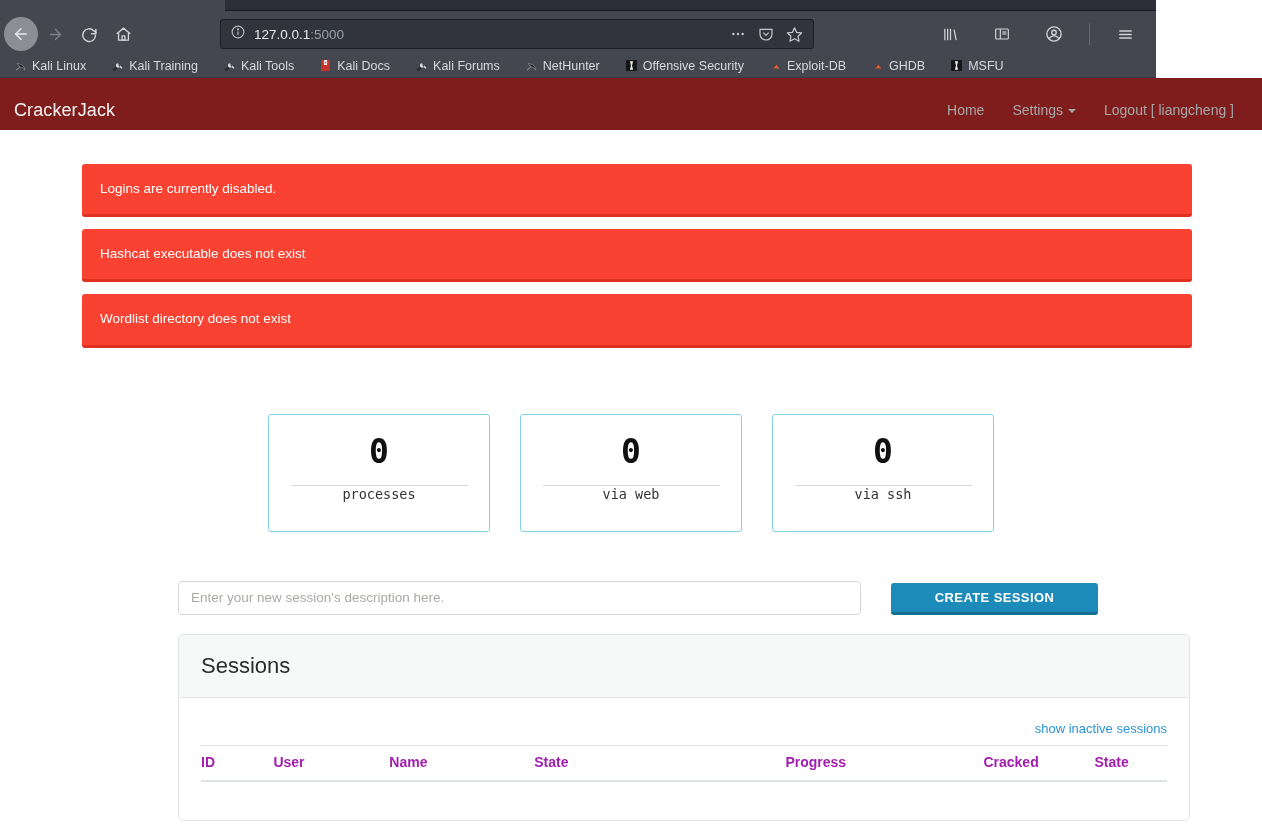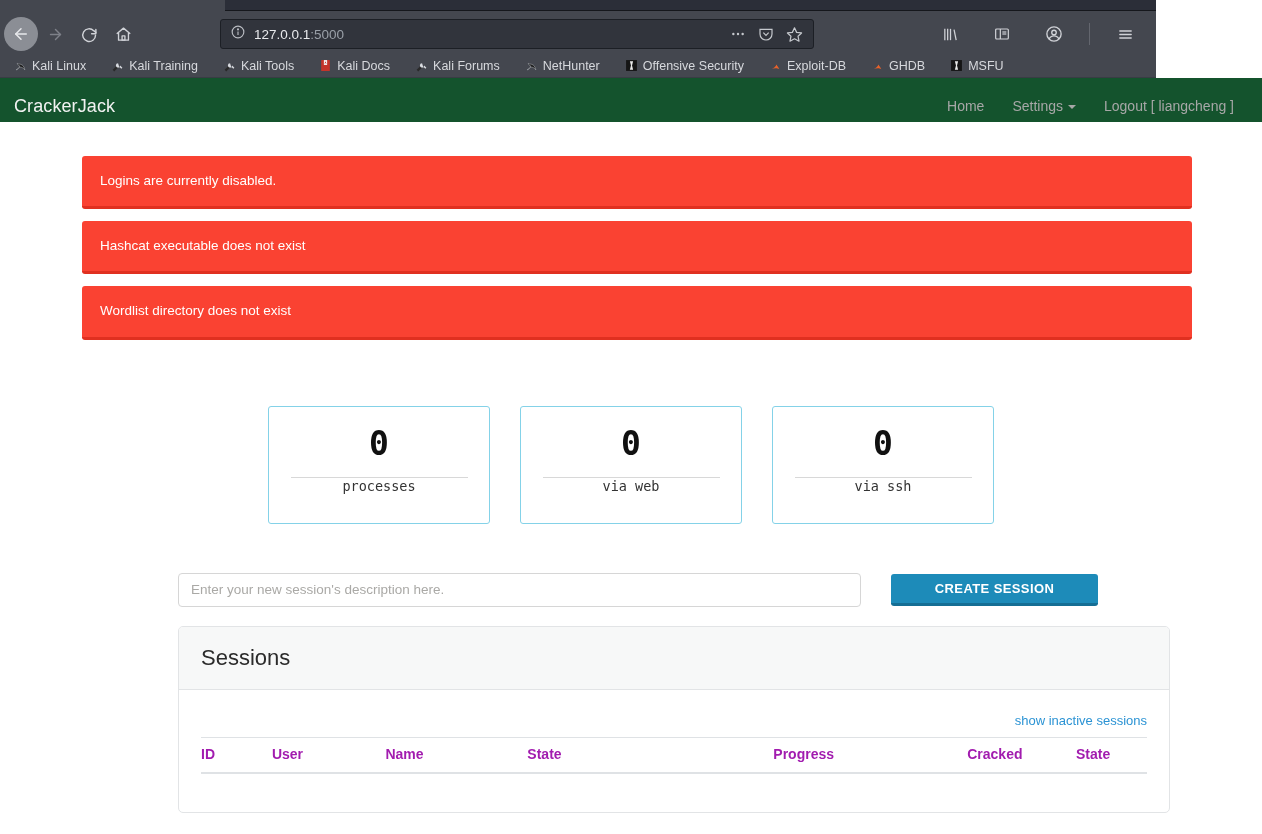--- a/index.html
+++ b/index.html
@@ -95,22 +95,22 @@
     padding: 0 9px 0 0;
     margin-right: 8px;
     font-size: 12.5px;
     color: #d7d9dd;
     white-space: nowrap;
   }
   .bm-ico { width: 13px; height: 13px; display: inline-flex; align-items: center; justify-content: center; }
 
   
   .app-navbar {
-    height: 44px;
-    background: #14532d;
+    height: 52px;
+    background: #7f1d1d;
     display: flex;
     align-items: center;
     padding: 12px 14px 0 14px;
   }
   .brand {
     color: #f2f2f2;
     font-size: 18px;
     letter-spacing: 0.1px;
   }
   .app-nav-right {
@@ -182,21 +182,21 @@
     background: #d8d8d8;
   }
   .stat-label {
     font-family: "DejaVu Sans Mono", monospace;
     font-size: 13.5px;
     color: #333;
   }
 
   .session-create {
     display: flex;
-    align-items: center;
+    align-items: flex-end;
     margin-top: 49px;
     padding-left: 178px;
     padding-right: 164px;
     gap: 30px;
   }
   .desc-input {
     flex: 1 1 auto;
     height: 34px;
     border: 1px solid #d6d6d6;
     border-radius: 4px;
@@ -217,21 +217,21 @@
     border-bottom: 3px solid #156e94;
     border-radius: 3px;
     font-size: 13px;
     font-weight: bold;
     letter-spacing: 0.4px;
     cursor: pointer;
     font-family: "Liberation Sans", sans-serif;
   }
 
   .panel {
-    margin: 19px 92px 0 178px;
+    margin: 19px 72px 0 178px;
     border: 1px solid #e2e4e6;
     border-radius: 5px;
     background: #fff;
     overflow: hidden;
   }
   .panel-head {
     background: #f7f8f8;
     border-bottom: 1px solid #e2e4e6;
     padding: 18px 22px;
   }

